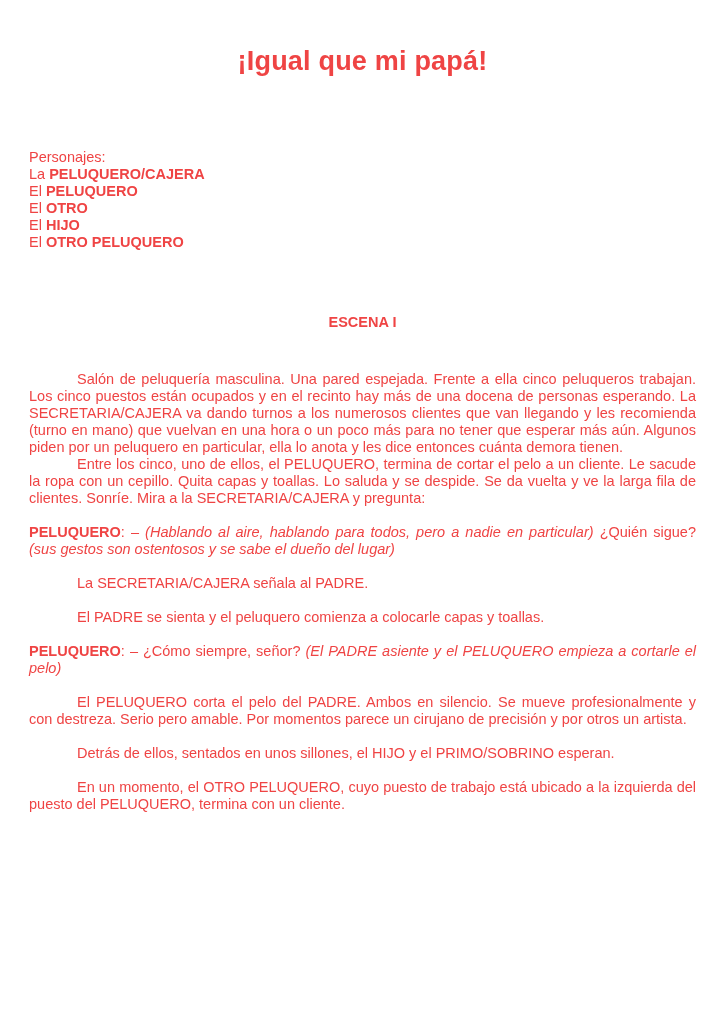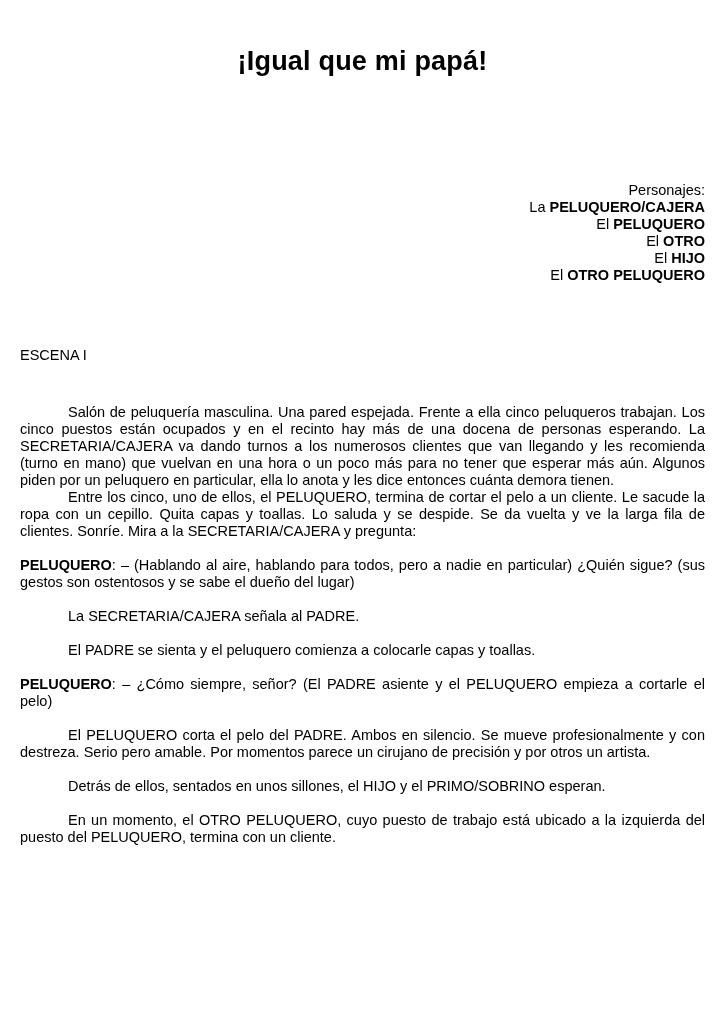--- a/index.html
+++ b/index.html
@@ -6,52 +6,51 @@
     margin: 0;
     padding: 0;
     background: #ffffff;
   }
   .page {
     position: relative;
     width: 725px;
     height: 1024px;
     margin: 0 auto;
     background: #ffffff;
-    color: #000000;
+    color: #ef4444;
     font-family: "Liberation Sans", "DejaVu Sans", sans-serif;
     font-size: 14.5px;
     line-height: 17px;
     box-sizing: border-box;
-    padding: 0 20px;
+    padding: 0 29px;
     overflow: hidden;
     border-radius: 29px;
   }
   .title {
     margin: 0;
     padding-top: 45px;
     font-size: 27px;
     line-height: 33px;
     font-weight: bold;
     text-align: center;
     letter-spacing: 0.2px;
   }
   .characters {
-    margin-top: 104px;
-    text-align: right;
+    margin-top: 71px;
   }
   .char-heading {
     font-weight: normal;
   }
   .char-line .b {
     font-weight: bold;
   }
   .scene-heading {
     margin-top: 63px;
-    font-weight: normal;
-    text-align: left;
+    font-weight: bold;
+    text-align: center;
   }
   .script-body {
     margin-top: 40px;
   }
   .script-body p {
     margin: 17px 0 0 0;
     text-align: justify;
   }
   .script-body p:first-child,
   .script-body p.tight {
@@ -60,21 +59,21 @@
   .script-body p.wide {
     margin-top: 33px;
   }
   .stage {
     text-indent: 48px;
   }
   .dialogue {
     text-indent: 0;
   }
   .b { font-weight: bold; }
-  .i { }
+  .i { font-style: italic; }
 </style>
 </head>
 <body>
 
 <div class="page">
   <h1 class="title">¡Igual que mi papá!</h1>
 
   <div class="characters">
     <div class="char-heading">Personajes:</div>
     <div>

